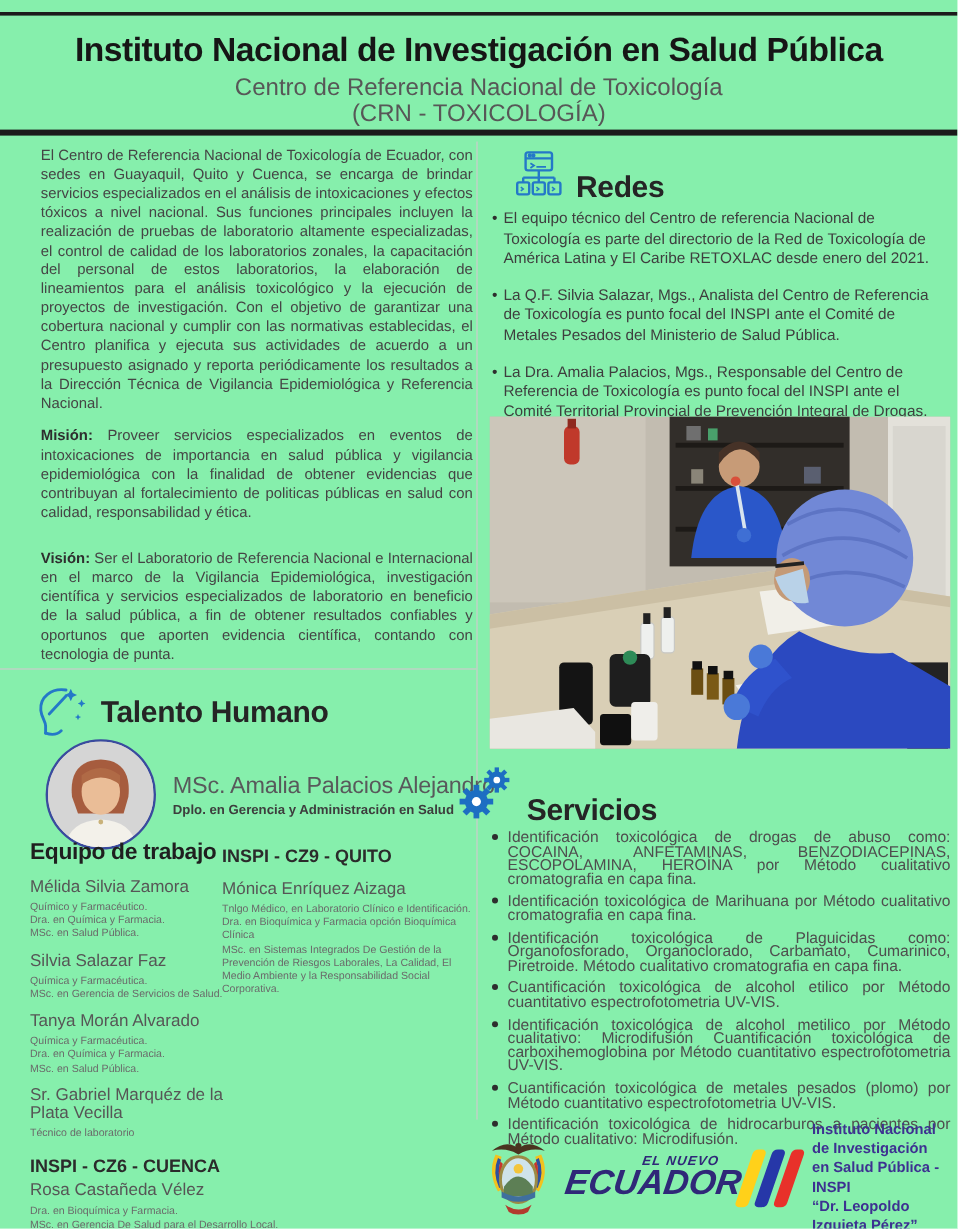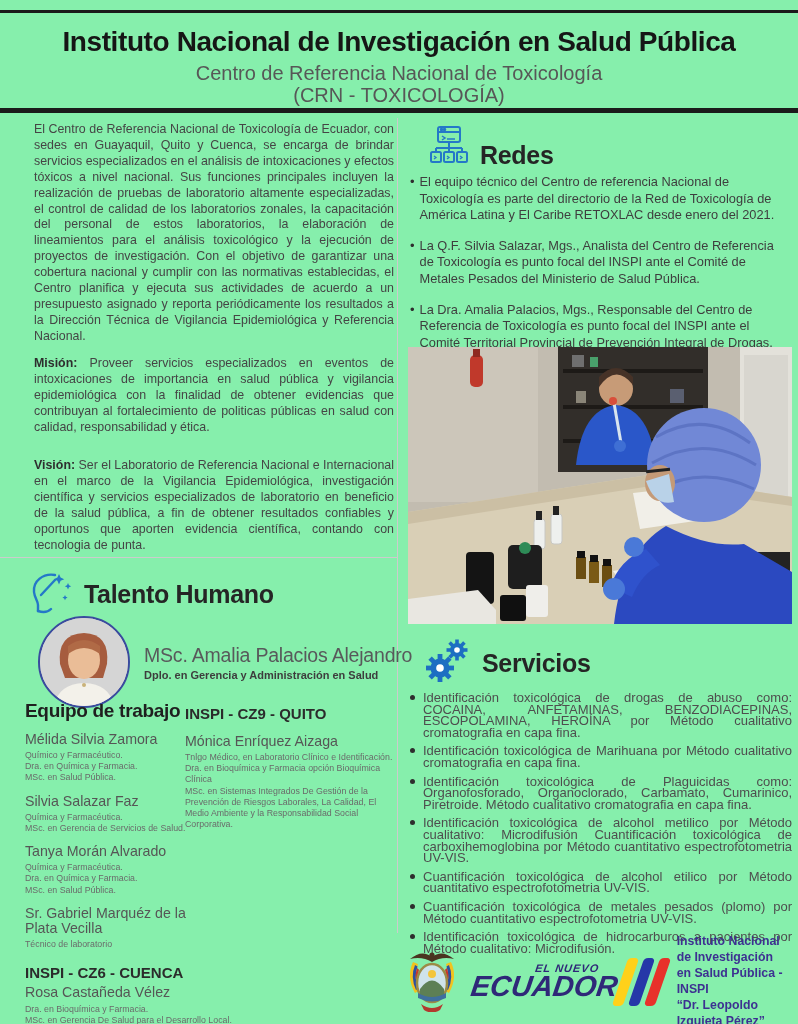--- a/index.html
+++ b/index.html
@@ -26,21 +26,21 @@
             text-align:justify; color:#454545; }
   .mv b   { color:#2e2e2e; }
   .mv b::after { content:" "; }
   .mision { top:356px; }
   .vision { top:458px; }
 
   .section-header { position:absolute; display:flex; align-items:center; gap:10px; }
   .section-header .hd { font-size:25px; font-weight:bold; color:#252525; letter-spacing:-0.3px; }
   .th-header   { left:28px; top:570px; }
   .redes-header{ left:428px; top:124px;align-items:flex-end; }
-  .serv-header { left:424px; top:637px; }
+  .serv-header { left:381px; top:637px;align-items:flex-end; }
 
   .featured { position:absolute; left:38px; top:616px; display:flex; align-items:center;justify-content:space-between; }
   .avatar-wrap { width:92px; height:92px; border-radius:50%; border:2px solid #3a4b9e; overflow:hidden;
                  background:#d5d5d5; flex:0 0 auto; }
   .feat-text { margin-left:14px; }
   .feat-name { font-size:19.5px; color:#58595b; letter-spacing:-0.2px; }
   .feat-cred { font-size:11px; color:#3d3d3d; font-weight:bold; margin-top:2px; }
 
   .equipo-col1 { position:absolute; left:25px; top:700px; width:162px; }
   .equipo-col2 { position:absolute; left:185px; top:705px; width:212px; }
@@ -309,25 +309,25 @@
     <div class="serv-item">
         <span class="bul"></span>
         <span class="txt">Identificación toxicológica de Marihuana por Método cualitativo cromatografia en capa fina.</span>
       </div>
     <div class="serv-item">
         <span class="bul"></span>
         <span class="txt">Identificación toxicológica de Plaguicidas como: Organofosforado, Organoclorado, Carbamato, Cumarinico, Piretroide. Método cualitativo cromatografia en capa fina.</span>
       </div>
     <div class="serv-item">
         <span class="bul"></span>
+        <span class="txt">Cuantificación toxicológica de alcohol etilico por Método cuantitativo espectrofotometria UV-VIS.</span>
+      </div>
+    <div class="serv-item">
+        <span class="bul"></span>
         <span class="txt">Identificación toxicológica de alcohol metilico por Método cualitativo: Microdifusión Cuantificación toxicológica de carboxihemoglobina por Método cuantitativo espectrofotometria UV-VIS.</span>
-      </div>
-    <div class="serv-item">
-        <span class="bul"></span>
-        <span class="txt">Cuantificación toxicológica de alcohol etilico por Método cuantitativo espectrofotometria UV-VIS.</span>
       </div>
     <div class="serv-item">
         <span class="bul"></span>
         <span class="txt">Cuantificación toxicológica de metales pesados (plomo) por Método cuantitativo espectrofotometria UV-VIS.</span>
       </div>
     <div class="serv-item">
         <span class="bul"></span>
         <span class="txt">Identificación toxicológica de hidrocarburos a pacientes por Método cualitativo: Microdifusión.</span>
       </div>
   </div>

